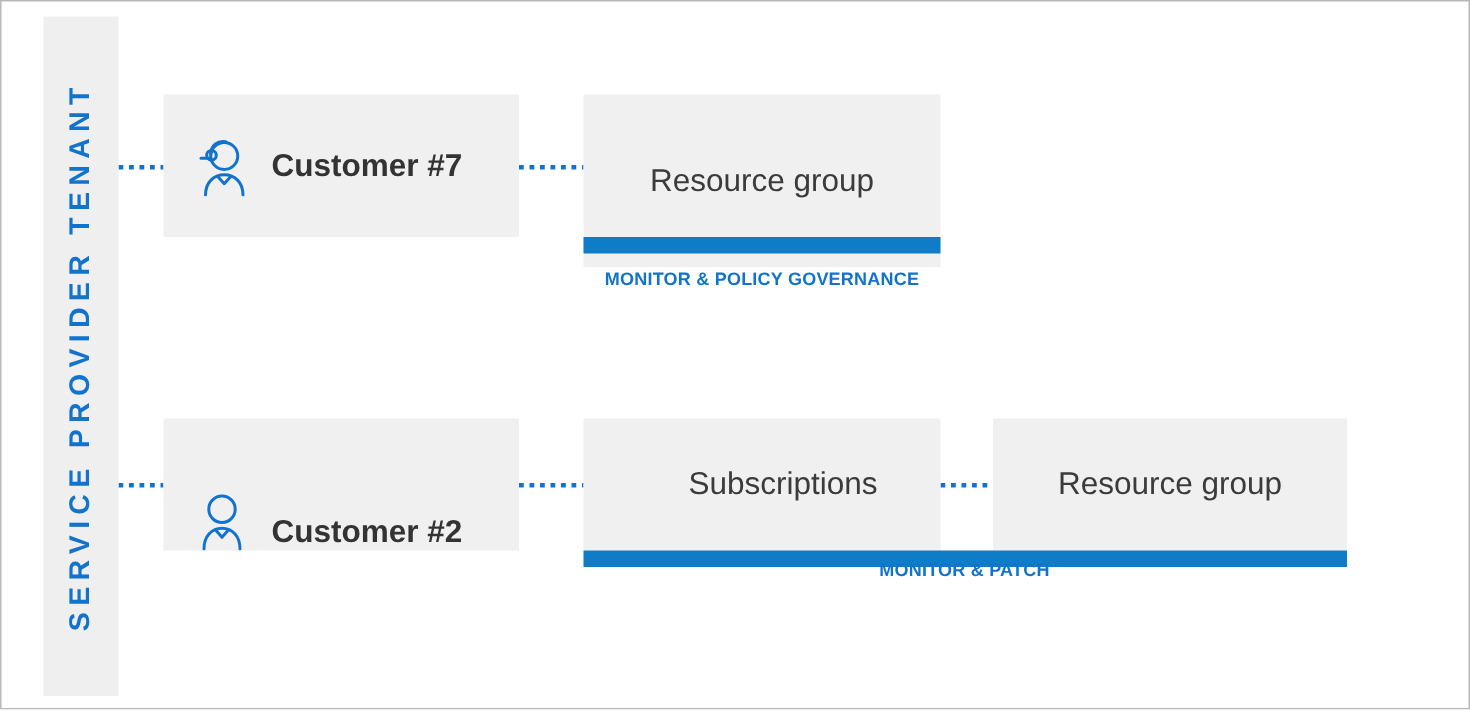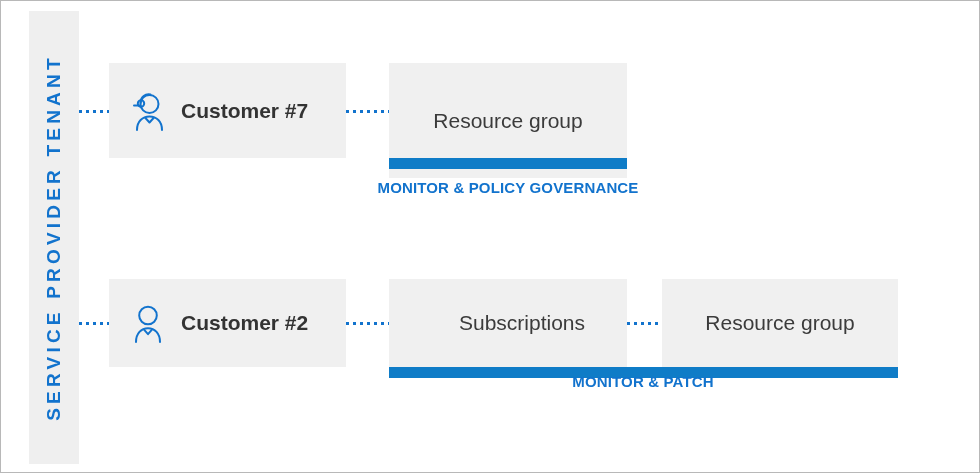--- a/index.html
+++ b/index.html
@@ -82,21 +82,21 @@
   }
 
   
   .accent-bar {
     position: absolute;
     background: #0f7cc7;
   }
   .accent-caption {
     position: absolute;
     color: #1273cd;
-    font-size: 15px;
+    font-size: 12px;
     font-weight: bold;
     letter-spacing: 0.15px;
     white-space: nowrap;
     text-align: center;
     font-family: "Liberation Sans", sans-serif;
   }
 
   
   .connector {
     position: absolute;
@@ -141,21 +141,21 @@
 
   <div class="node-box centered" style="left:388px; top:62px; width:238px; height:115px;">
     <span class="node-label">Resource group</span>
   </div>
 
   <div class="accent-bar" style="left:388px; top:157px; width:238px; height:11px;"></div>
   <div class="accent-caption" style="left:333px; top:178px; width:348px;">MONITOR &amp; POLICY GOVERNANCE</div>
 
   <div class="connector" style="left:78px; top:321px; width:30px;"></div>
 
-  <div class="node-box" style="left:108px; top:278px; width:237px; height:88px;">
+  <div class="node-box" style="left:108px; top:278px; width:237px; height:88px;align-items:flex-end;">
     <svg class="customer-icon" viewBox="0 0 34 40">
       <circle cx="17" cy="12.5" r="8.8" fill="none" stroke="#1273cd" stroke-width="2"></circle>
       <path d="M5 39 C5 30.5 10.2 25.2 17 25.2 C23.8 25.2 29 30.5 29 39" fill="none" stroke="#1273cd" stroke-width="2" stroke-linecap="round"></path>
       <path d="M12.6 26.2 L17 31.2 L21.4 26.2" fill="none" stroke="#1273cd" stroke-width="2" stroke-linejoin="round"></path>
     </svg>
     <span class="customer-label">Customer #2</span>
   </div>
 
   <div class="connector" style="left:345px; top:321px; width:43px;"></div>
 

